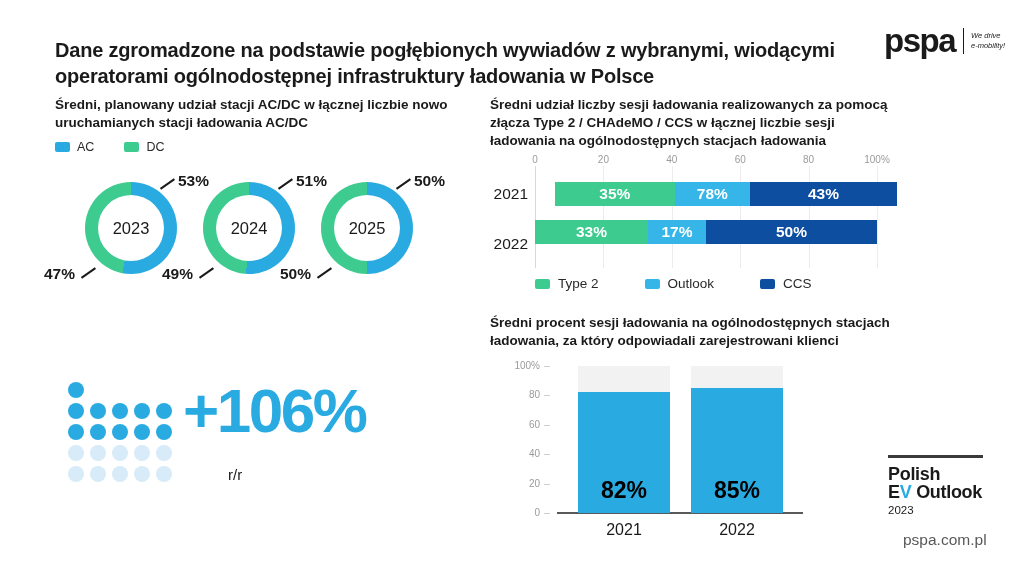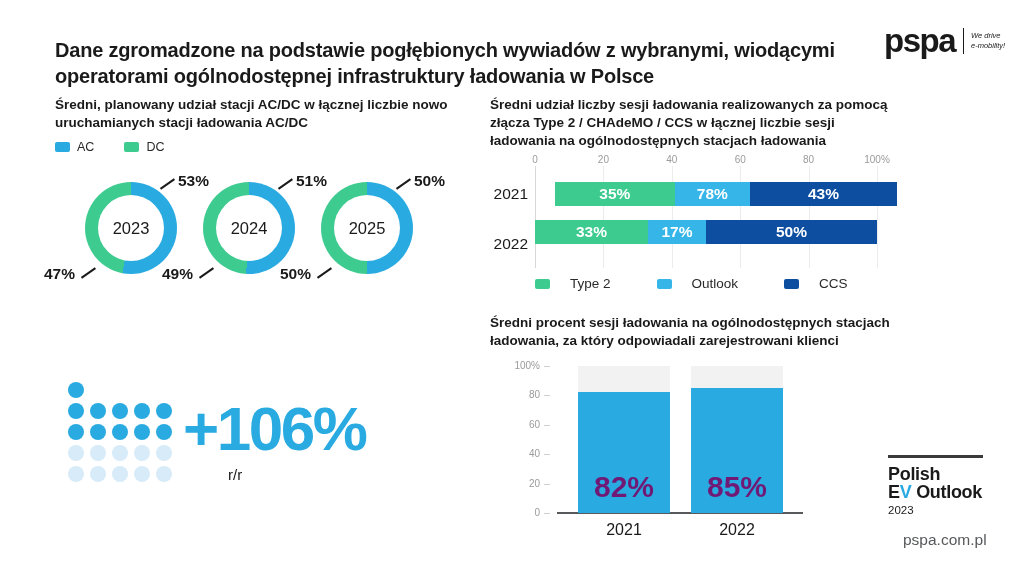--- a/index.html
+++ b/index.html
@@ -37,35 +37,35 @@
   
   .hchart{left:490px;top:150px;width:412px;height:150px;}
   .htick{position:absolute;width:40px;text-align:center;font-size:10px;color:#9b9b9b;top:4px;}
   .hgrid{position:absolute;top:16px;height:102px;width:1px;background:#ececec;}
   .hgrid.zero{background:#d8d8d8;}
   .hyear{position:absolute;left:0;width:38px;text-align:right;font-size:15.5px;}
   .hrow{position:absolute;left:45px;width:342px;height:24px;display:flex;}
   .hseg{height:24px;display:flex;align-items:center;justify-content:center;
         color:#fff;font-size:15.5px;font-weight:bold;}
   .hlegend{position:absolute;left:45px;top:126px;display:flex;gap:46px;}
-  .hl-item{display:flex;align-items:center;gap:20px;font-size:13.5px;color:#2a2a2a;}
+  .hl-item{display:flex;align-items:center;gap:8px;font-size:13.5px;color:#2a2a2a;}
 
   
   .dots{left:68px;top:382px;width:120px;height:110px;}
   .dot{position:absolute;width:16px;height:16px;border-radius:50%;}
-  .big-number{left:183px;top:398px;font-size:62px;font-weight:800;letter-spacing:-2.5px;line-height:1;}
+  .big-number{left:183px;top:380px;font-size:62px;font-weight:800;letter-spacing:-2.5px;line-height:1;}
   .rr{left:228px;top:466px;font-size:15px;}
 
   
   .vchart{left:490px;top:358px;width:340px;height:200px;}
   .vylab{position:absolute;width:44px;text-align:right;font-size:10px;color:#9b9b9b;left:6px;}
   .vytick{position:absolute;width:6px;height:1px;background:#cfcfcf;left:54px;}
   .vtrack{position:absolute;top:8px;height:147px;}
   .vfill{position:absolute;display:flex;align-items:flex-end;justify-content:center;}
-  .vval{color:#701a75;font-size:30px;font-weight:bold;margin-bottom:9px;}
+  .vval{color:#000000;font-size:23px;font-weight:bold;margin-bottom:9px;}
   .baseline{position:absolute;left:67px;width:246px;top:154px;height:2px;background:#58595b;}
   .vxlab{position:absolute;top:163px;width:92px;text-align:center;font-size:16px;}
 
   
   .flogo{left:888px;top:455px;width:110px;}
   .flogo-line{width:95px;height:2.5px;background:#3a3a3a;}
   .flogo-t1{font-size:18px;font-weight:800;line-height:1.05;margin-top:7px;letter-spacing:-0.3px;}
   .flogo-t2{font-size:18px;font-weight:800;line-height:1.05;letter-spacing:-0.3px;}
   .flogo-year{font-size:11.5px;margin-top:2px;}
   .website{left:903px;top:531px;font-size:15.5px;color:#58595b;}

